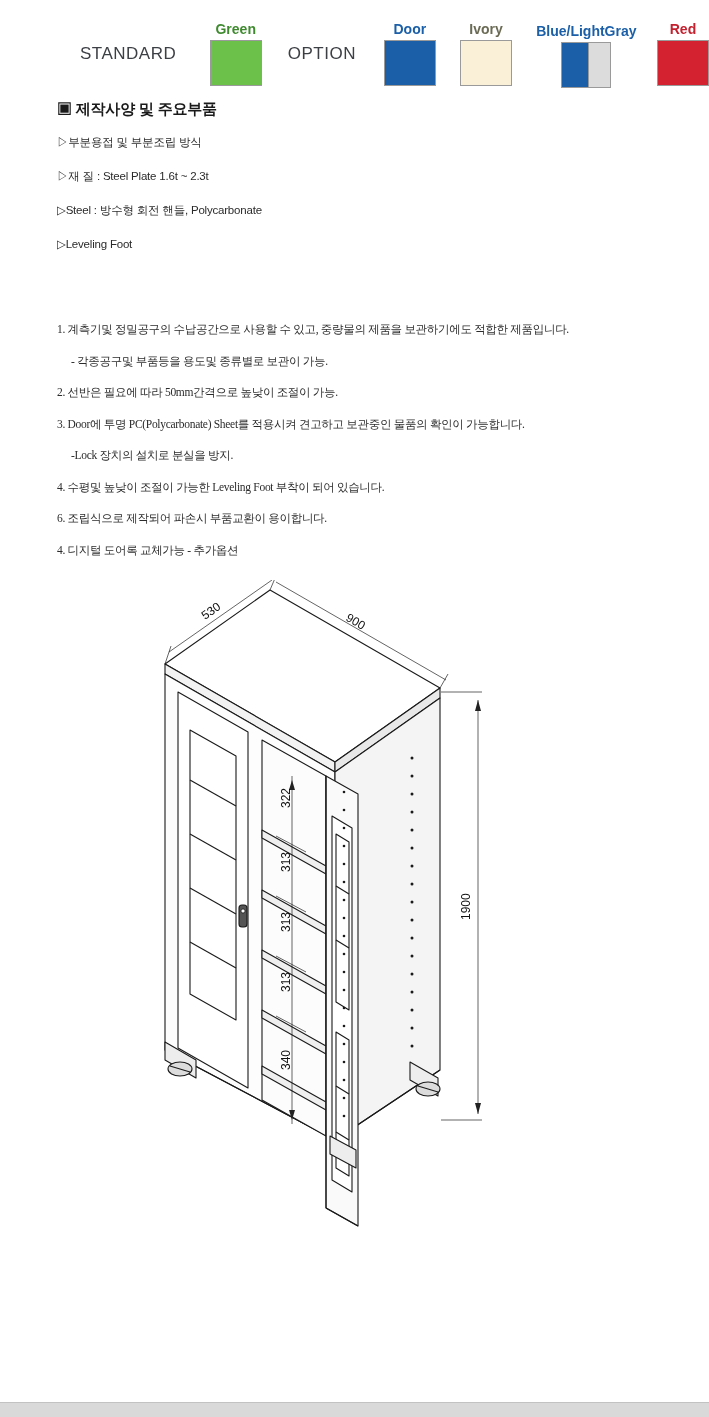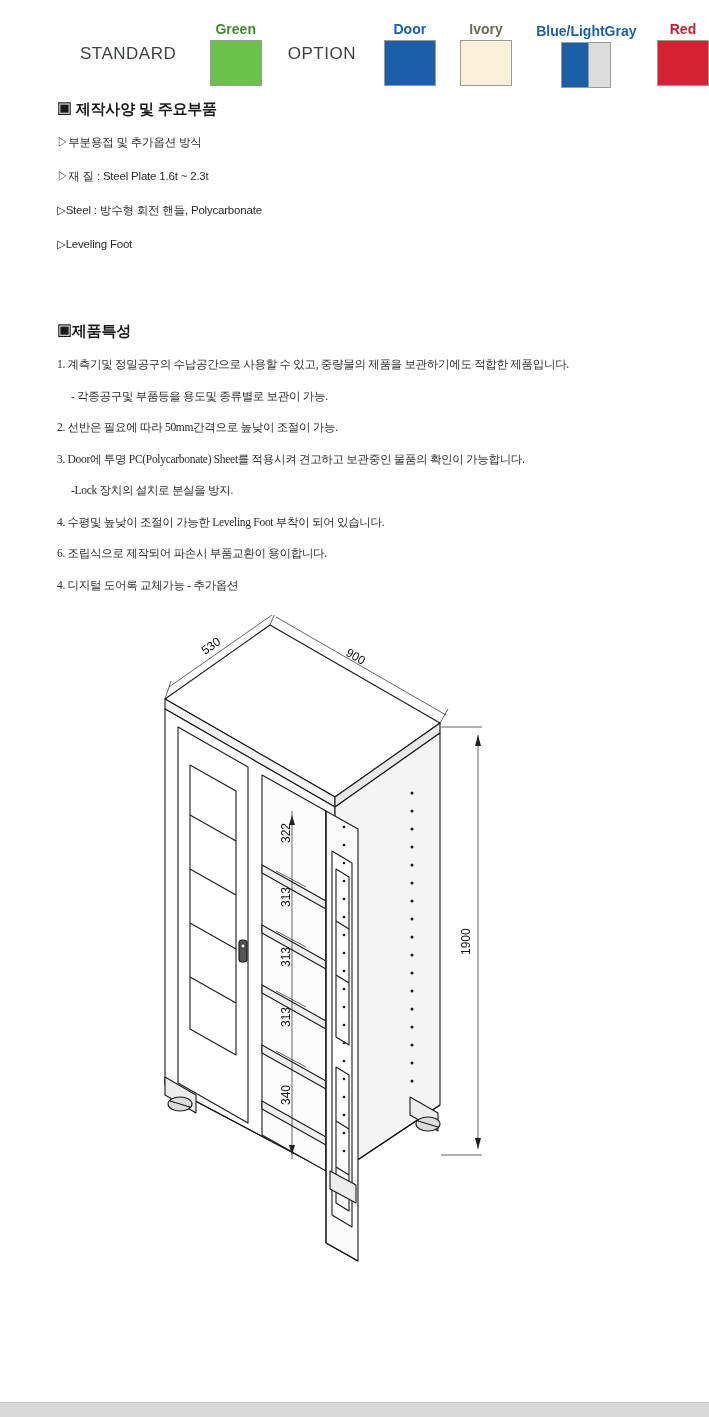--- a/index.html
+++ b/index.html
@@ -171,28 +171,27 @@
       <div class="swatch-label" style="color:#c4202e;margin-top:40px;">Red</div>
       <div class="swatch-box" style="background:#d52231;"></div>
     </div>
 
   </div>
 </div>
 
 <div class="content">
 
   <div class="sec-title">▣ 제작사양 및 주요부품</div>
-  <div class="spec-line">▷부분용접 및 추가옵션 방식</div>
+  <div class="spec-line">▷부분용접 및 부분조립 방식</div>
   <div class="spec-line">▷재 질 : Steel Plate 1.6t ~ 2.3t</div>
   <div class="spec-line">▷Steel : 방수형 회전 핸들, Polycarbonate</div>
   <div class="spec-line">▷Leveling Foot</div>
 
   <div class="gap-block"></div>
 
-  <div class="sec-title">▣제품특성</div>
   <div class="feat-line">1. 계측기및 정밀공구의 수납공간으로 사용할 수 있고, 중량물의 제품을 보관하기에도 적합한 제품입니다.</div>
   <div class="feat-line indent">- 각종공구및 부품등을 용도및 종류별로 보관이 가능.</div>
   <div class="feat-line">2. 선반은 필요에 따라 50mm간격으로 높낮이 조절이 가능.</div>
   <div class="feat-line">3. Door에 투명 PC(Polycarbonate) Sheet를 적용시켜 견고하고 보관중인 물품의 확인이 가능합니다.</div>
   <div class="feat-line indent">-Lock 장치의 설치로 분실을 방지.</div>
   <div class="feat-line">4. 수평및 높낮이 조절이 가능한 Leveling Foot 부착이 되어 있습니다.</div>
   <div class="feat-line">6. 조립식으로 제작되어 파손시 부품교환이 용이합니다.</div>
   <div class="feat-line">4. 디지털 도어록 교체가능 - 추가옵션</div>
 
 </div>

